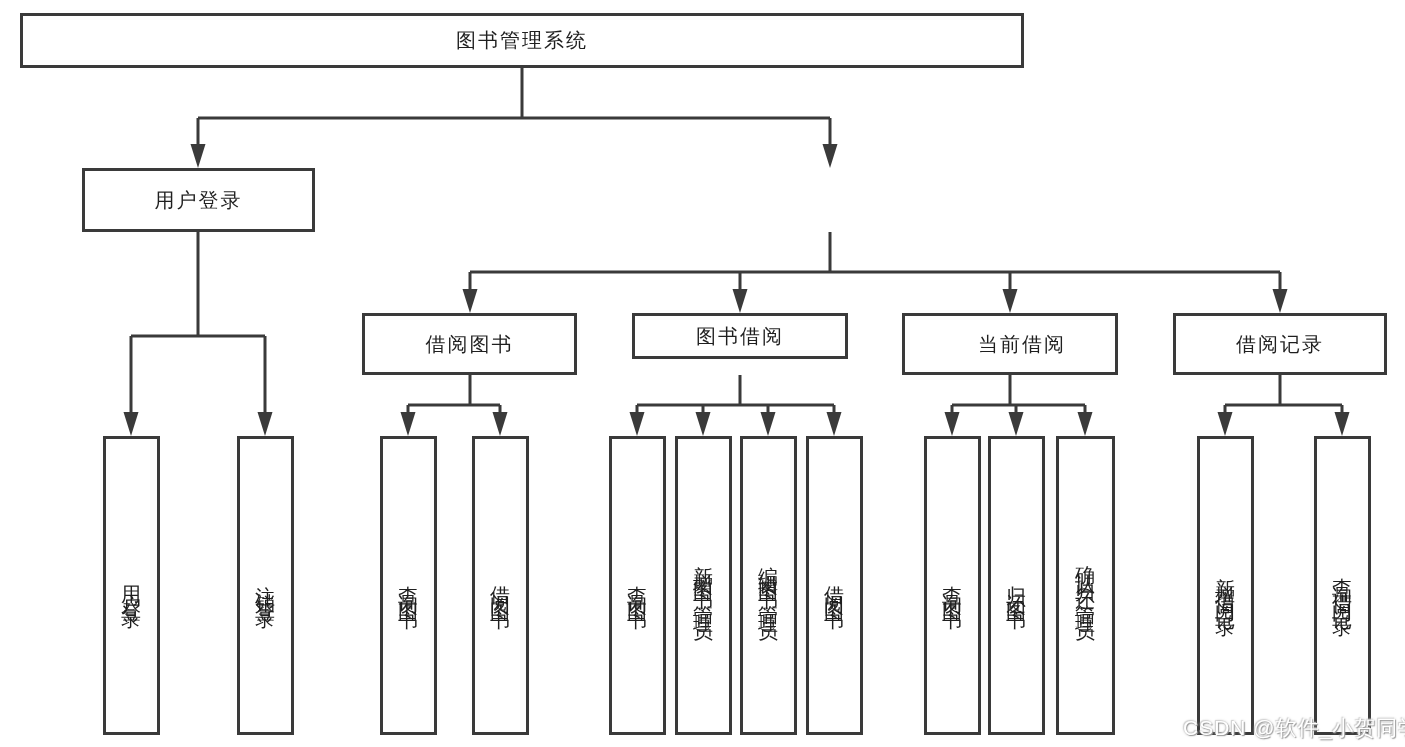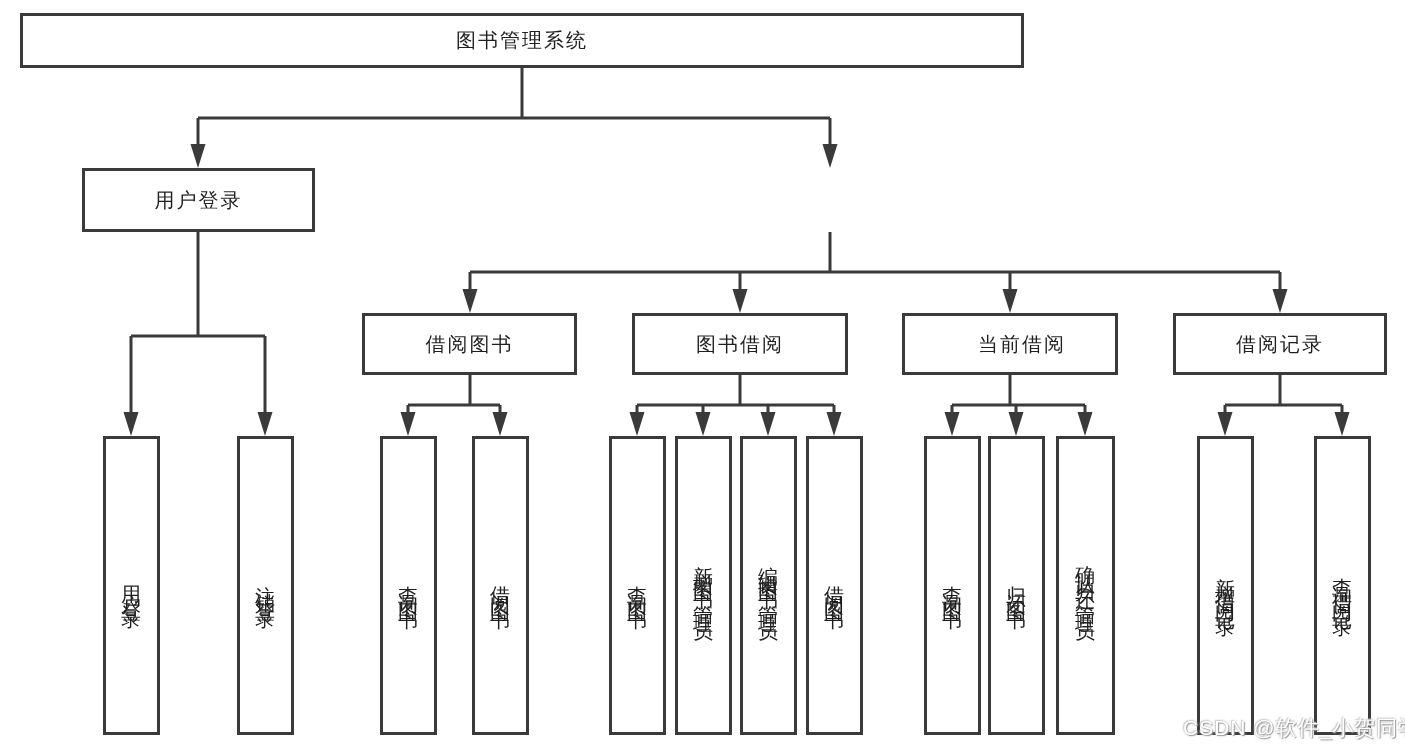--- a/index.html
+++ b/index.html
@@ -84,21 +84,21 @@
       <polygon points="1342,436 1334.5,412 1349.5,412" fill="#3a3a3a"></polygon>
     </svg>
 
   <div class="node" style="left:20px; top:13px; width:1004px; height:55px;">图书管理系统</div>
 
   <div class="node" style="left:82px; top:168px; width:233px; height:64px;">用户登录</div>
 
 
   <div class="node" style="left:362px; top:313px; width:215px; height:62px;">借阅图书</div>
 
-  <div class="node" style="left:632px; top:313px; width:216px; height:62px;">图书借阅</div>
+  <div class="node" style="left:632px; top:313px; width:216px; height:46px;">图书借阅</div>
 
   <div class="node" style="left:902px; top:313px; width:216px; height:62px;padding-left:24px;">当前借阅</div>
 
   <div class="node" style="left:1173px; top:313px; width:214px; height:62px;">借阅记录</div>
 
   <div class="node leaf" style="left:103px; top:436px; width:57px; height:299px;">用户登录</div>
 
   <div class="node leaf" style="left:237px; top:436px; width:57px; height:299px;">注销登录</div>
 
   <div class="node leaf" style="left:380px; top:436px; width:57px; height:299px;">查询图书</div>

